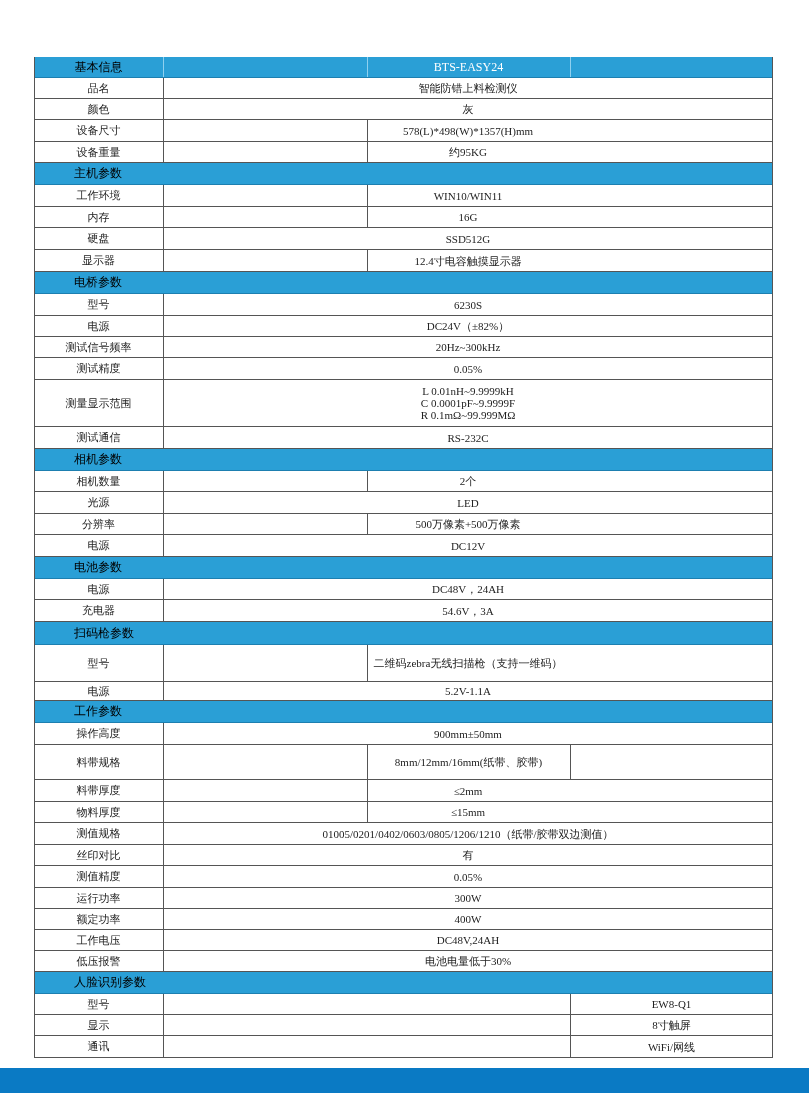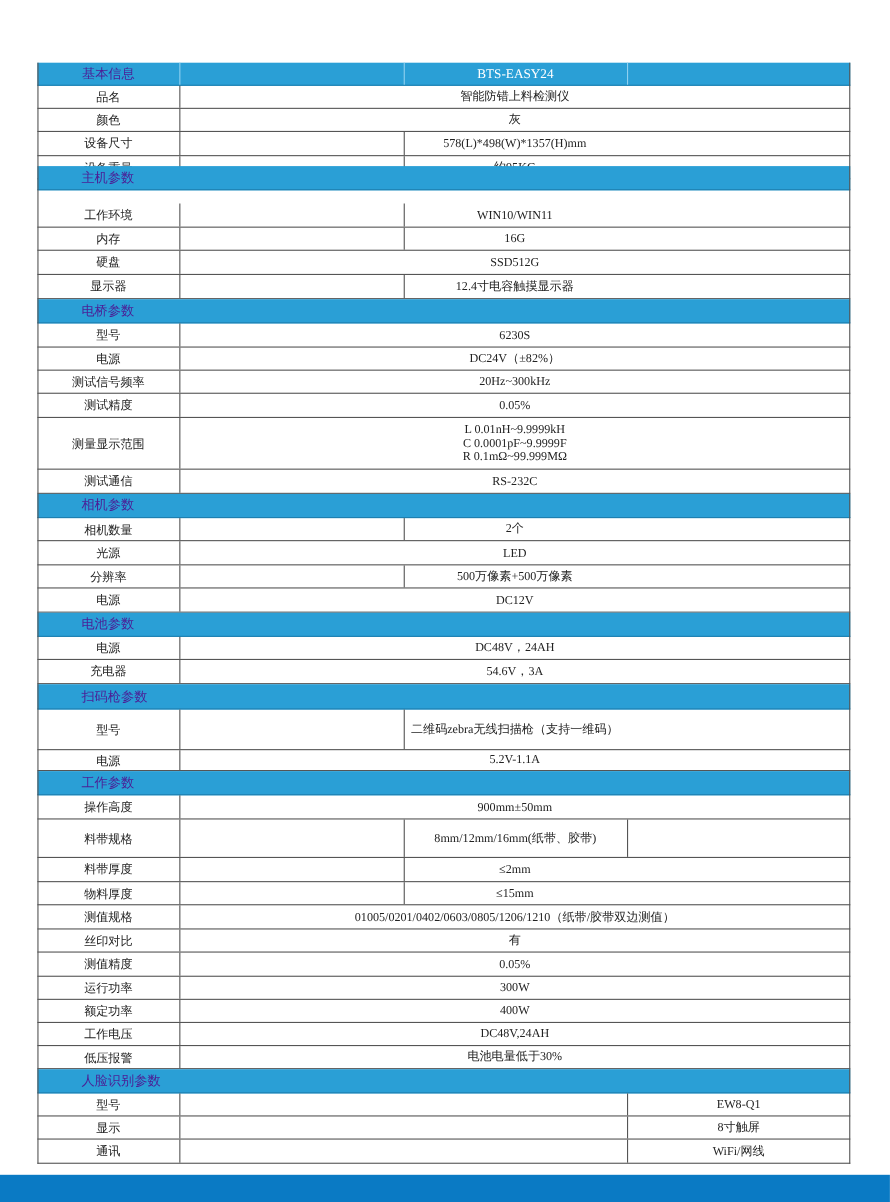--- a/index.html
+++ b/index.html
@@ -2,21 +2,21 @@
 <html><head>
 <meta charset="utf-8">
 <style>
   html,body{margin:0;padding:0;}
   body{width:809px;height:1093px;background:#ffffff;position:relative;overflow:hidden;
        font-family:"Liberation Serif","DejaVu Serif",serif;color:#222;}
   #table{position:absolute;left:34px;top:57px;width:739px;height:1001px;}
   .row{position:absolute;left:0;width:739px;box-sizing:border-box;border-bottom:1px solid #555;}
   .row.section{background:#2a9fd6;border-bottom:1px solid #1d7fb0;}
   .label{position:absolute;left:0;top:0;width:129px;height:100%;display:flex;align-items:center;justify-content:center;font-size:11px;}
-  .section .label{justify-content:flex-start;padding-left:40px;width:auto;color:#4c1d95;font-size:12px;}
+  .section .label{justify-content:flex-start;padding-left:40px;width:auto;color:#000000;font-size:12px;}
   .section.first .label{justify-content:center;padding-left:0;width:129px;}
   .value{position:absolute;left:129px;right:0;top:0;height:100%;display:flex;align-items:center;justify-content:center;font-size:11px;text-align:center;white-space:pre-line;line-height:12px;}
   .value.right{left:536px;}
   .value.mid{left:333px;width:203px;right:auto;}
   .section .value{color:#fff;font-size:12px;left:333px;width:203px;right:auto;}
   .div{position:absolute;top:0;height:100%;width:1px;background:#555;}
   .section .div{background:#8fd0ef;}
   .d1{left:129px;} .d2{left:333px;} .d3{left:536px;}
   #outer{position:absolute;left:34px;top:57px;width:739px;height:1001px;box-sizing:border-box;border-left:1px solid #555;border-right:1px solid #555;pointer-events:none;}
   #footer-band{position:absolute;left:0;top:1068px;width:809px;height:25px;background:#0a7ac4;}
@@ -47,21 +47,21 @@
       <div class="value">578(L)*498(W)*1357(H)mm</div>
       <div class="div d1"></div>
       <div class="div d2"></div>
     </div>
     <div class="row" style="top: 85px; height: 21px;">
       <div class="label">设备重量</div>
       <div class="value">约95KG</div>
       <div class="div d1"></div>
       <div class="div d2"></div>
     </div>
-    <div class="row section" style="top: 94px; height: 22px;">
+    <div class="row section" style="top: 106px; height: 22px;">
       <div class="label">主机参数</div>
     </div>
     <div class="row" style="top: 128px; height: 22px;">
       <div class="label">工作环境</div>
       <div class="value">WIN10/WIN11</div>
       <div class="div d1"></div>
       <div class="div d2"></div>
     </div>
     <div class="row" style="top: 150px; height: 21px;">
       <div class="label">内存</div>

